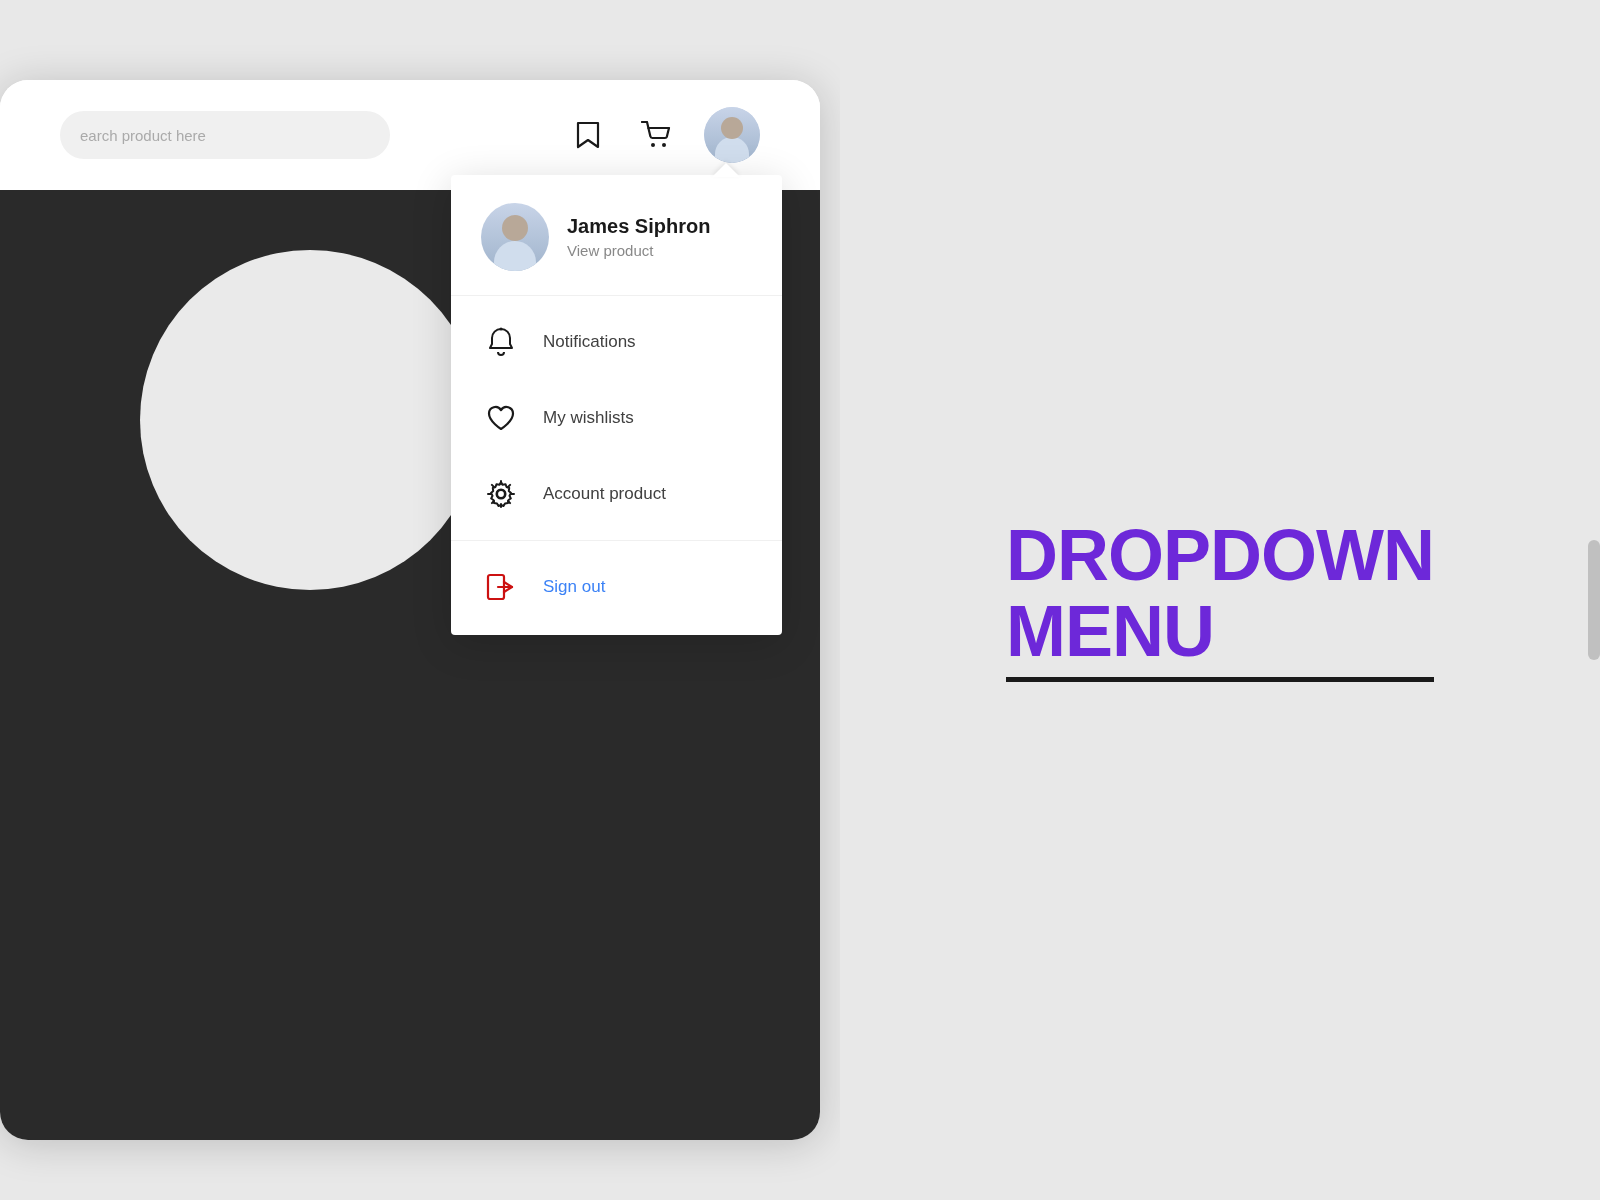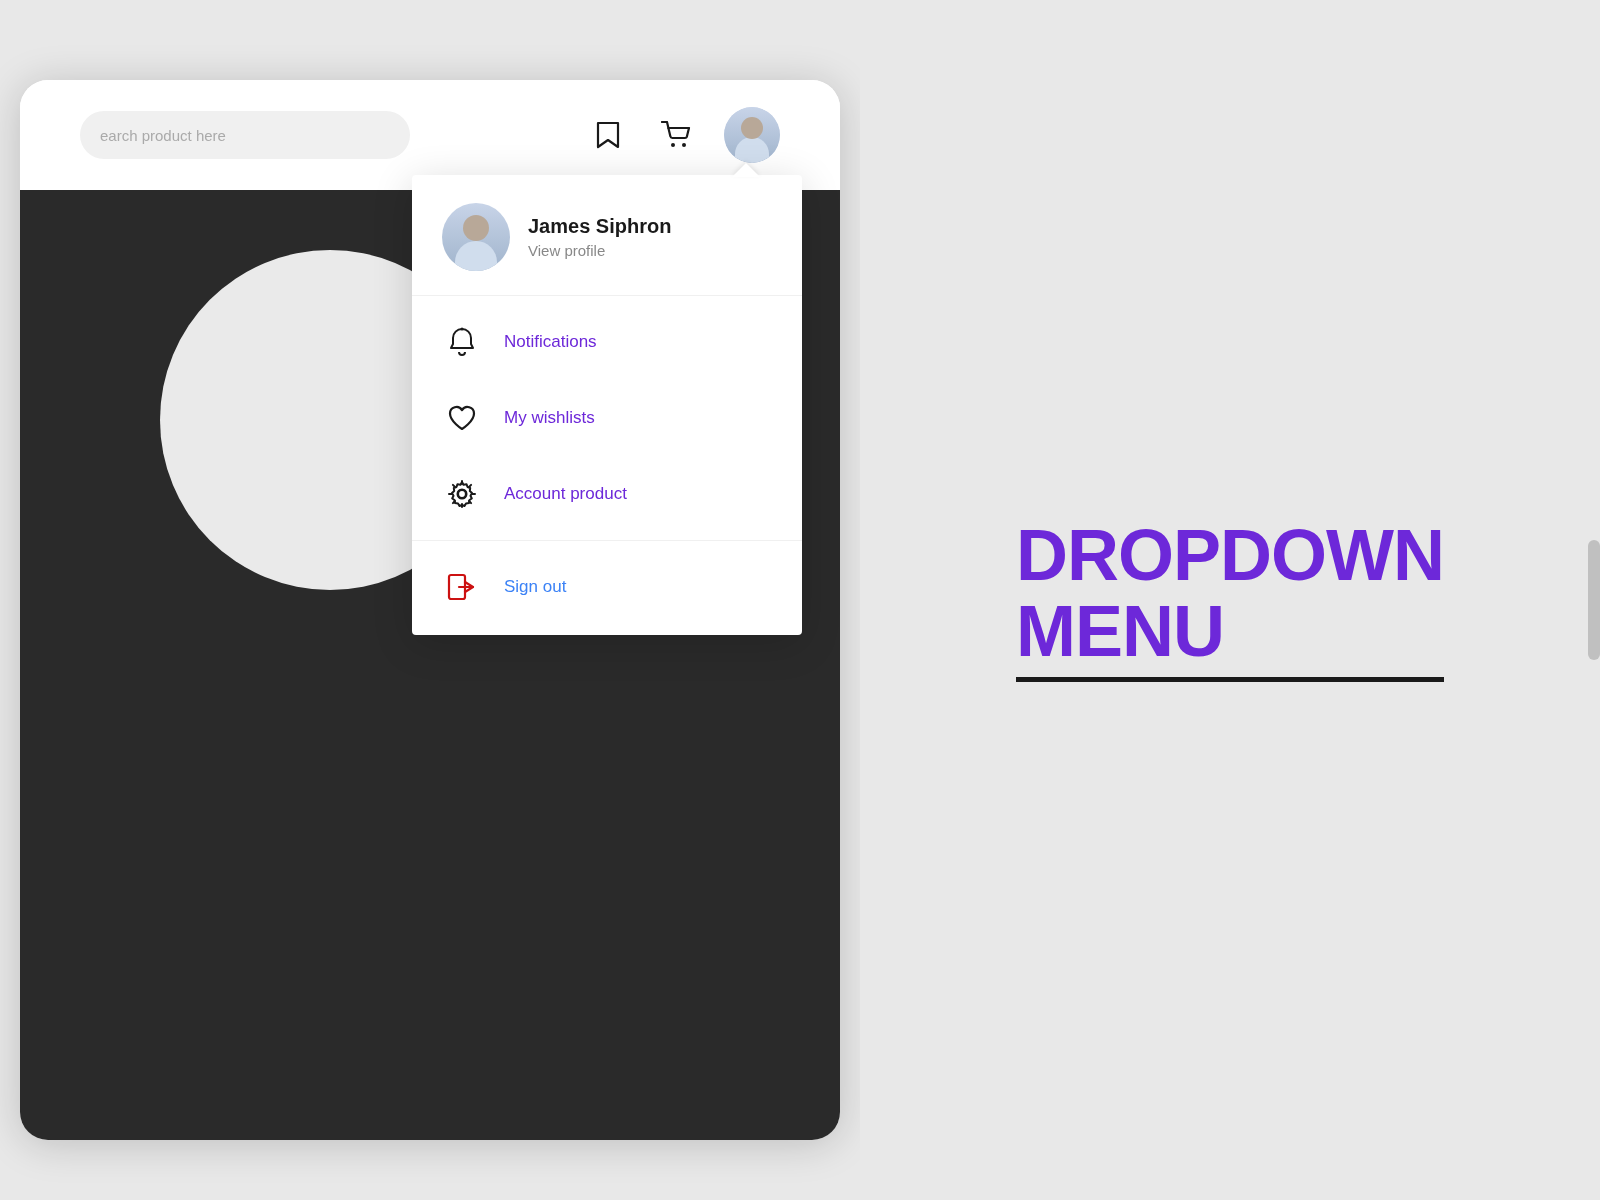--- a/index.html
+++ b/index.html
@@ -12,21 +12,20 @@
       overflow: hidden;
       display: flex;
     }
 
     
     .left-panel {
       width: 840px;
       height: 1200px;
       position: relative;
       background: #e8e8e8;
-      margin-left: 20px;
     }
 
     
     .device-frame {
       position: absolute;
       top: 80px;
       left: 0;
       width: 820px;
       height: 1060px;
       background: #ffffff;
@@ -131,21 +130,21 @@
       height: 22px;
       background: #b8a898;
       border-radius: 50%;
     }
 
     
     .dropdown {
       position: absolute;
       top: 95px;
       right: 38px;
-      width: 390px;
+      width: 331px;
       background: #ffffff;
       border-radius: 4px;
       box-shadow: 0 8px 40px rgba(0,0,0,0.16);
       z-index: 100;
       padding-bottom: 10px;
     }
 
     
     .dropdown::before {
       content: '';
@@ -234,21 +233,21 @@
       width: 40px;
       height: 40px;
       display: flex;
       align-items: center;
       justify-content: center;
       flex-shrink: 0;
     }
 
     .dropdown-item-label {
       font-size: 17px;
-      color: #6d28d9;
+      color: #404040;
     }
 
     .dropdown-item-label.sign-out {
       color: #3b82f6;
       font-weight: 500;
     }
 
     .dropdown-item-icon.sign-out svg {
       color: #cc1111;
     }
@@ -355,21 +354,21 @@
     <div class="bg-content">
       <div class="bg-circle"></div>
     </div>
 
     <div class="dropdown">
 
       <div class="dropdown-header">
         <div class="dropdown-avatar"></div>
         <div class="dropdown-user-info">
           <span class="dropdown-username">James Siphron</span>
-          <span class="dropdown-view-profile">View profile</span>
+          <span class="dropdown-view-profile">View product</span>
         </div>
       </div>
 
       <div class="dropdown-item">
         <div class="dropdown-item-icon">
           <svg width="28" height="30" viewBox="0 0 28 30" fill="none" xmlns="http://www.w3.org/2000/svg">
             <path d="M14 2a9 9 0 0 0-9 9v6l-2 4h22l-2-4v-6a9 9 0 0 0-9-9z" stroke="#1a1a1a" stroke-width="2" fill="none" stroke-linejoin="round"></path>
             <path d="M11 25a3 3 0 0 0 6 0" stroke="#1a1a1a" stroke-width="2" fill="none"></path>
             <circle cx="14" cy="2" r="1.5" fill="#1a1a1a"></circle>
           </svg>

